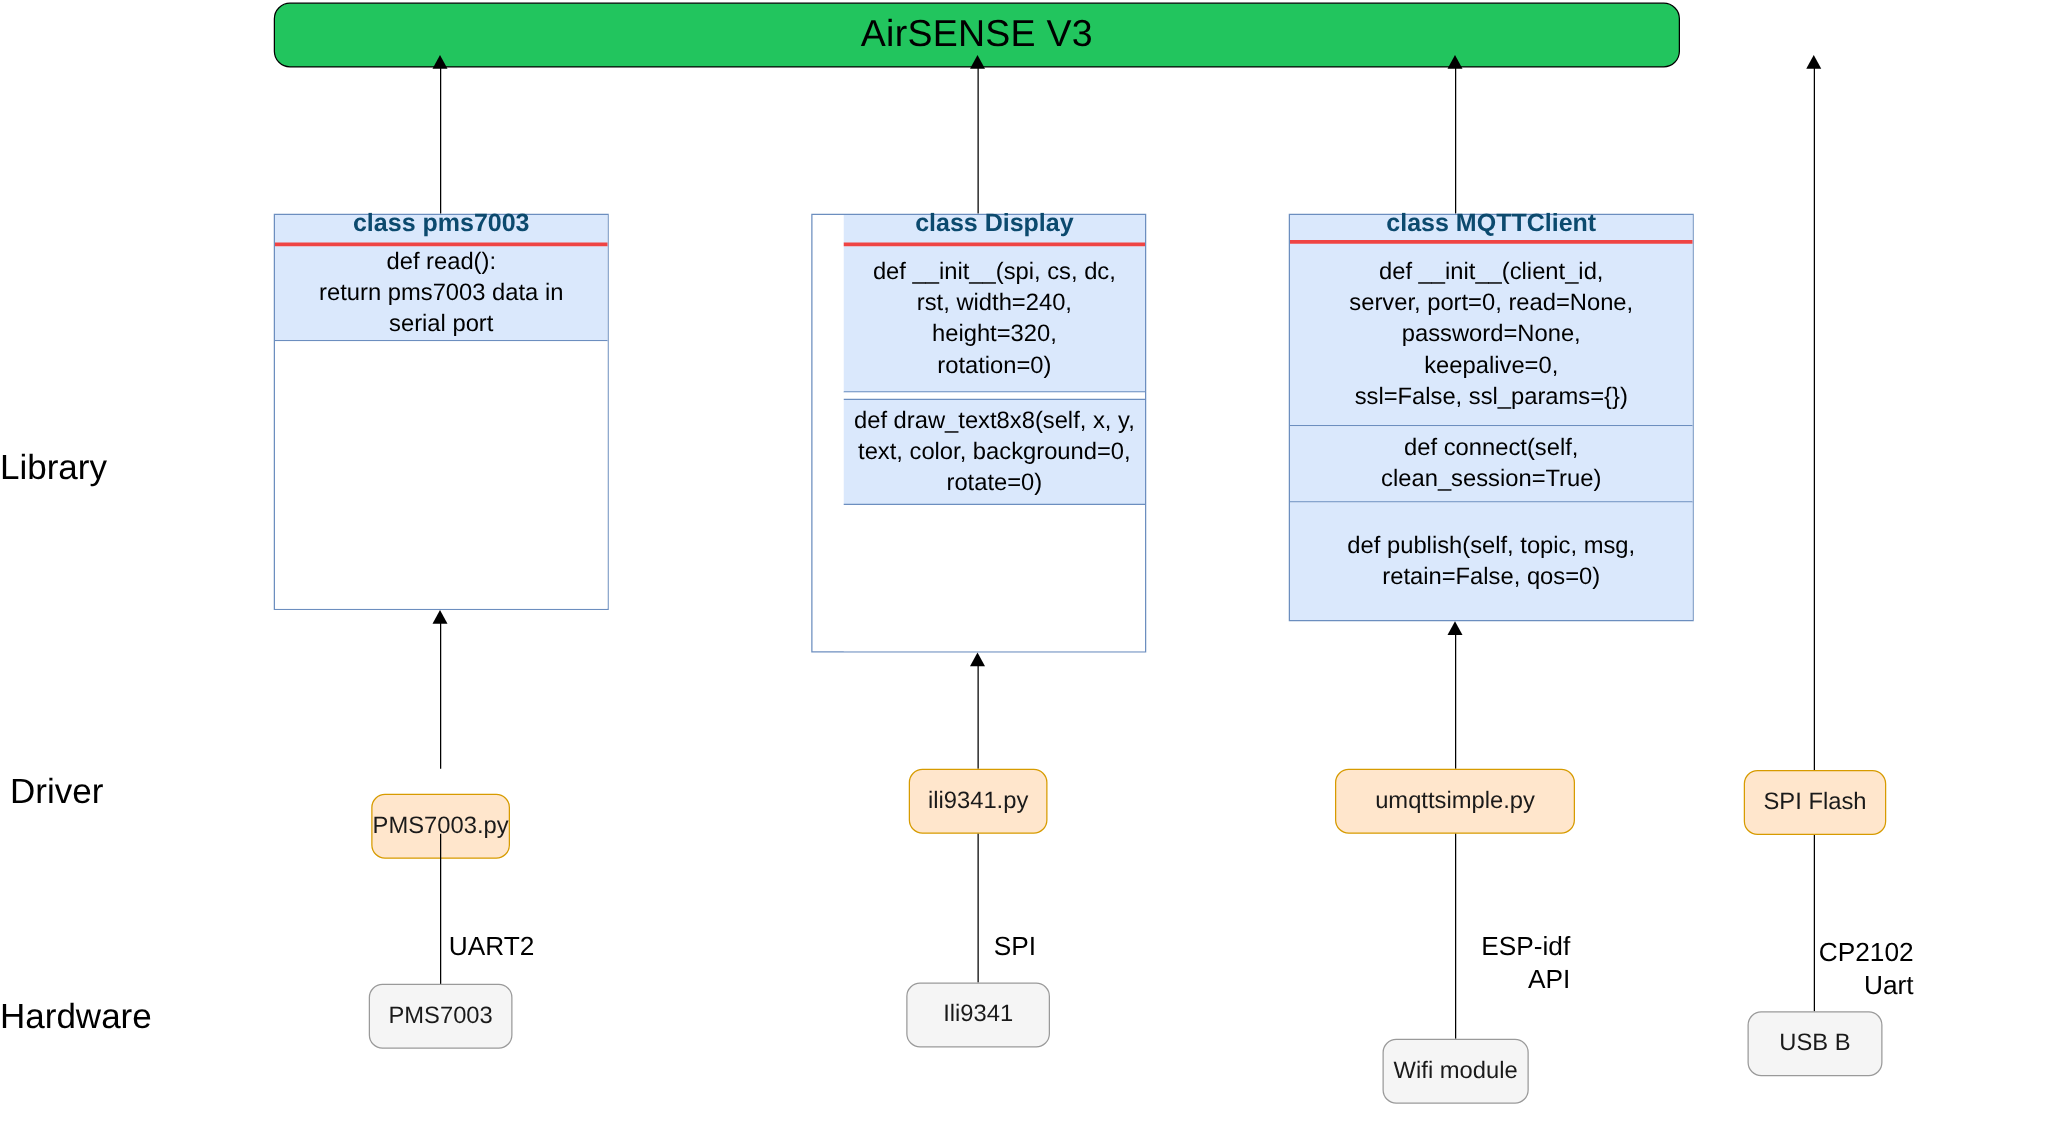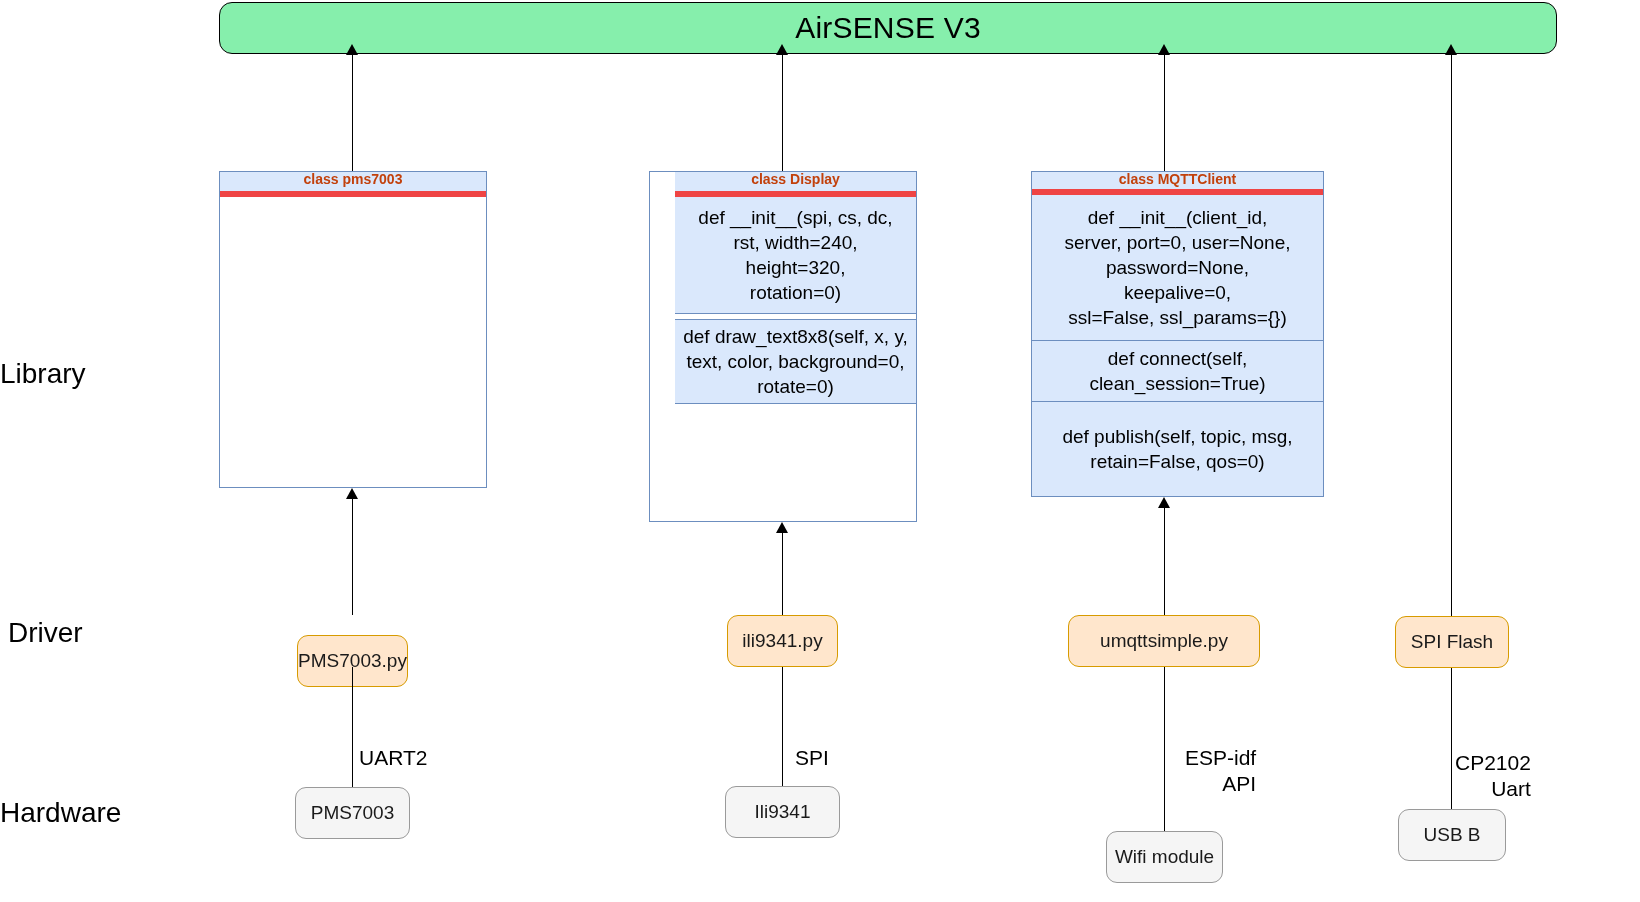--- a/index.html
+++ b/index.html
@@ -19,25 +19,25 @@
     position: absolute;
     left: 0; top: 0;
     width: 1640px;
     height: 902px;
   }
   
   .sysbar {
     position: absolute;
     left: 219px;
     top: 2px;
-    width: 1338px;
+    width: 1125px;
     height: 52px;
     border: 1.6px solid #000000;
     border-radius: 13px;
-    background: #86efac;
+    background: #22c55e;
     box-sizing: border-box;
     display: flex;
     align-items: center;
     justify-content: center;
   }
   .sysbar-title {
     font-size: 30px;
     line-height: 34px;
     letter-spacing: 0.2px;
     color: #000000;
@@ -54,26 +54,26 @@
   
   .classbox {
     position: absolute;
     box-sizing: border-box;
     border: 1px solid #6c8ebf;
     background: #ffffff;
   }
   .cb-head {
     box-sizing: border-box;
     background: #dae8fc;
-    border-bottom: 6px solid #ef4444;
+    border-bottom: 3px solid #ef4444;
     text-align: center;
     font-weight: bold;
-    font-size: 14px;
+    font-size: 20px;
     line-height: 20px;
-    color: #c2410c;
+    color: #0c4a6e;
     position: relative;
     overflow: visible;
     white-space: nowrap;
   }
   .cb-head span {
     position: relative;
     top: -3px;
   }
   .cb-sec {
     box-sizing: border-box;
@@ -180,43 +180,46 @@
   <div class="conn" style="left:1164px; top:54px; height:117px;"></div>
   <div class="arrowhead" style="left:1158px; top:44px;"></div>
 
   <div class="conn" style="left:1451px; top:54px; height:562px;"></div>
   <div class="arrowhead" style="left:1445px; top:44px;"></div>
 
   <div class="classbox flexcol" style="left:219px; top:171px; width:268px; height:317px;">
     <div class="cb-head" style="height:25px;">
       <span>class pms7003</span>
     </div>
+    <div class="cb-sec" style="height:76px; white-space:pre-line;">def read():
+return pms7003 data in
+serial port</div>
     <div class="cb-empty"></div>
   </div>
 
   <div class="classbox flexcol" style="left:649px; top:171px; width:268px; height:351px;padding-left:25px;">
     <div class="cb-head" style="height:25px;">
       <span>class Display</span>
     </div>
     <div class="cb-sec" style="height:117px; white-space:pre-line;">def __init__(spi, cs, dc,
 rst, width=240, height=320,
 rotation=0)</div>
     <div class="cb-gap"></div>
     <div class="cb-sec" style="height:84px; white-space:pre-line;">def draw_text8x8(self, x, y,
 text, color,  background=0,
 rotate=0)</div>
     <div class="cb-empty"></div>
   </div>
 
-  <div class="classbox flexcol" style="left:1031px; top:171px; width:293px; height:326px;">
+  <div class="classbox flexcol" style="left:1031px; top:171px; width:324px; height:326px;">
     <div class="cb-head" style="height:23px;">
       <span>class MQTTClient</span>
     </div>
     <div class="cb-sec" style="height:146px; white-space:pre-line;">def __init__(client_id,
-server, port=0, user=None,
+server, port=0, read=None,
 password=None,
 keepalive=0,
 ssl=False, ssl_params={})</div>
     <div class="cb-sec" style="height:61px; white-space:pre-line;">def connect(self,
 clean_session=True)</div>
     <div class="cb-sec last" style="height:auto; flex:1 1 auto; white-space:pre-line;">def publish(self, topic, msg,
 retain=False, qos=0)</div>
   </div>
 
   <div class="conn" style="left:352px; top:498px; height:117px;"></div>

